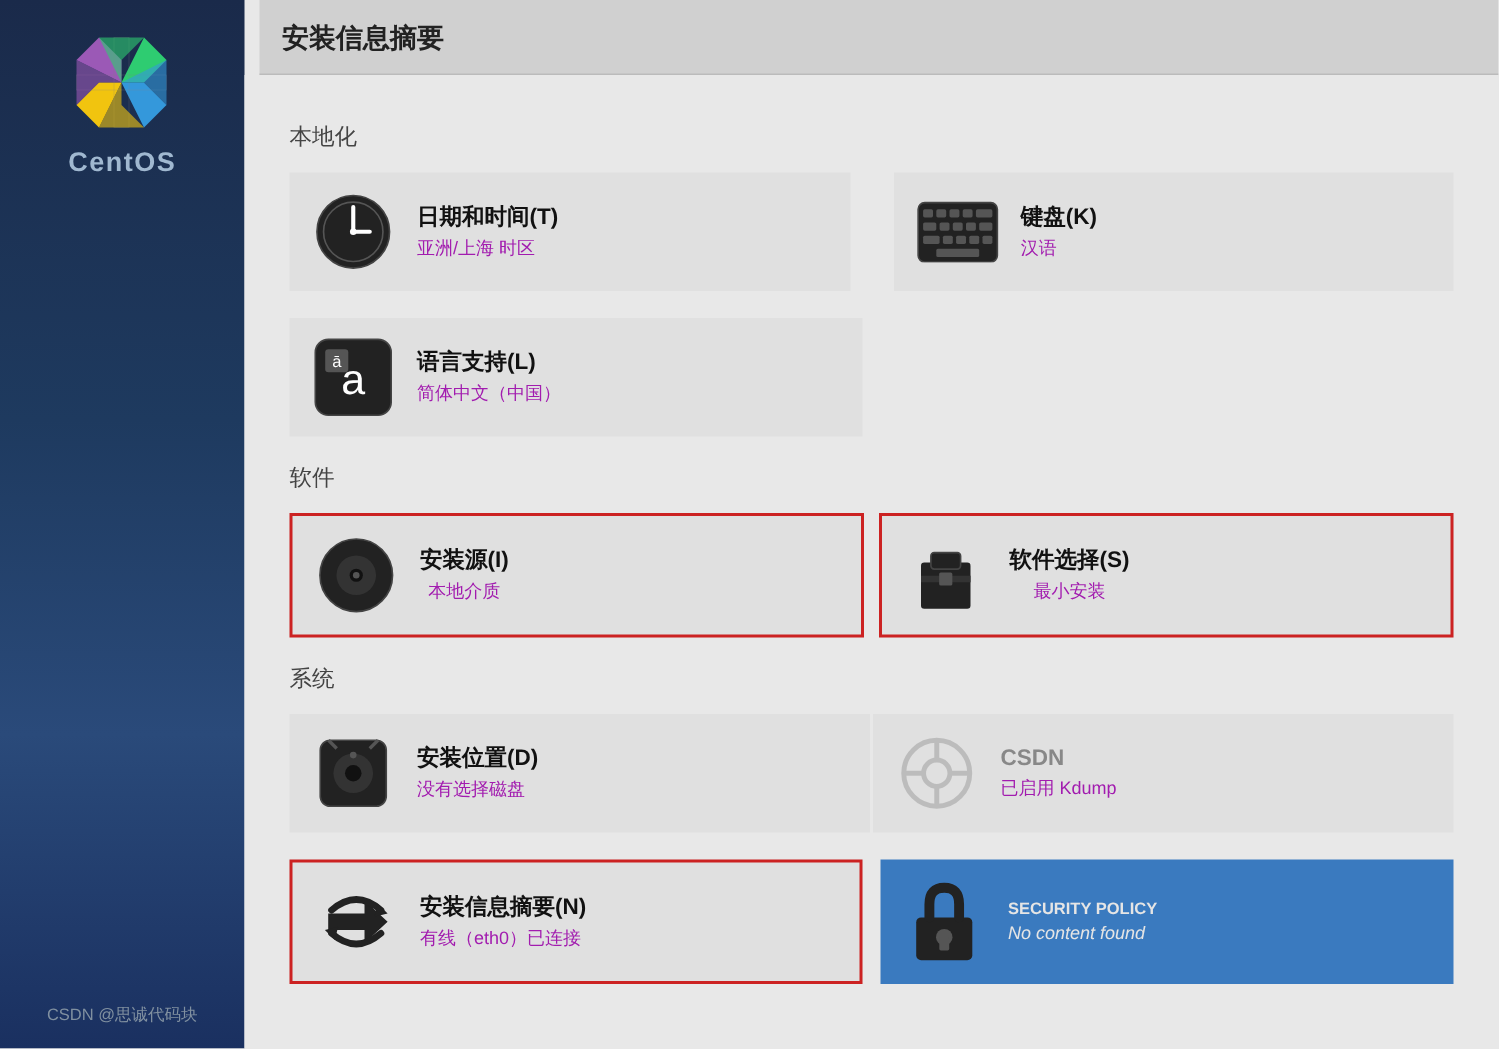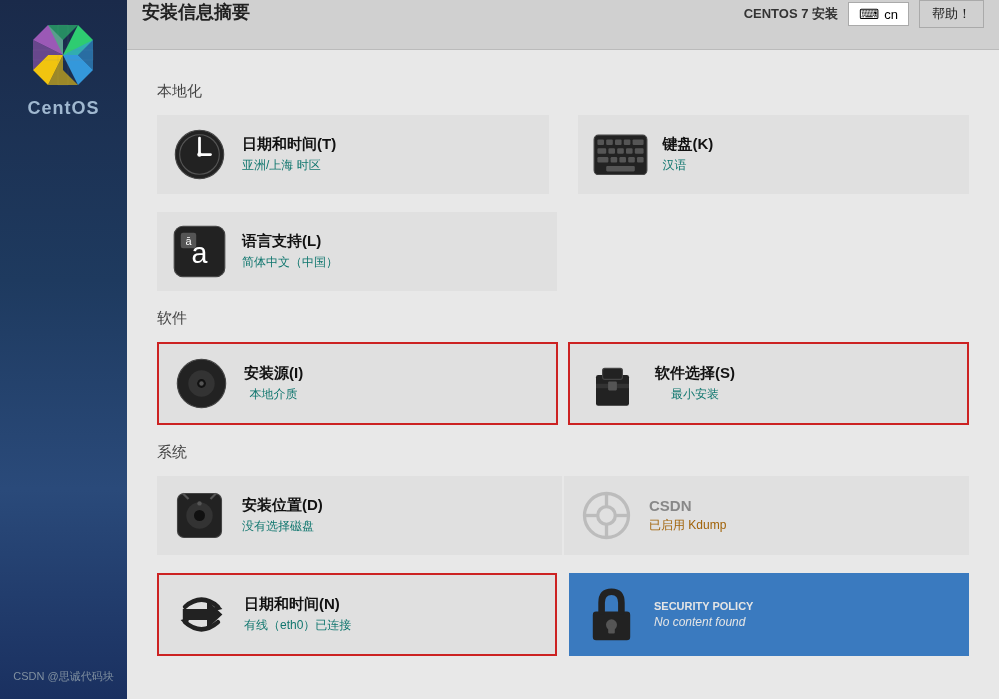--- a/index.html
+++ b/index.html
@@ -7,21 +7,21 @@
       width: 999px;
       height: 699px;
       font-family: 'SimHei', 'Microsoft YaHei', sans-serif;
       background: #e8e8e8;
       display: flex;
       overflow: hidden;
     }
 
     
     .sidebar {
-      width: 127px;
+      width: 163px;
       height: 699px;
       background: linear-gradient(180deg, #1a2a4a 0%, #1e3a5f 40%, #2a4a7a 70%, #1a3060 100%);
       display: flex;
       flex-direction: column;
       align-items: center;
       padding-top: 20px;
       flex-shrink: 0;
     }
 
     .centos-logo {
@@ -57,24 +57,25 @@
       display: flex;
       flex-direction: column;
       height: 699px;
     }
 
     
     .topbar {
       background: #d0d0d0;
       height: 50px;
       display: flex;
-      align-items: flex-start;
+      align-items: center;
       justify-content: space-between;
       padding: 0 15px;
       border-bottom: 1px solid #bbb;
+      margin-left: 10px;
     }
 
     .topbar-title {
       font-size: 18px;
       font-weight: bold;
       color: #222;
     }
 
     .topbar-right {
       display: flex;
@@ -166,21 +167,21 @@
     }
 
     .item-title {
       font-size: 15px;
       font-weight: bold;
       color: #111;
     }
 
     .item-subtitle {
       font-size: 12px;
-      color: #0f766e;
+      color: #a21caf;
     }
 
     .item-card.highlighted .item-title {
       color: #e5e5e5;
       font-size: 11px;
     }
 
     .item-card.highlighted .item-subtitle {
       color: #e5e5e5;
       font-style: italic;
@@ -189,21 +190,21 @@
     
     .item-card.disabled .item-icon {
       opacity: 0.4;
     }
 
     .item-card.disabled .item-title {
       color: #888;
     }
 
     .item-card.disabled .item-subtitle {
-      color: #a16207;
+      color: #a21caf;
       text-align: right;
     }
   </style>
 </head>
 <body>
 
 <div class="sidebar">
   <div class="centos-logo">
 
     <svg class="logo-icon" viewBox="0 0 70 70" xmlns="http://www.w3.org/2000/svg">
@@ -228,28 +229,20 @@
   </div>
   <div class="sidebar-bottom">
     <span>CSDN @思诚代码块</span>
   </div>
 </div>
 
 <div class="main">
 
   <div class="topbar">
     <span class="topbar-title">安装信息摘要</span>
-    <div class="topbar-right">
-      <span class="centos-label">CENTOS 7 安装</span>
-      <div class="lang-box">
-        <span class="keyboard-icon-small">⌨</span>
-        <span>cn</span>
-      </div>
-      <button class="help-btn">帮助！</button>
-    </div>
   </div>
 
   <div class="content">
 
     <div class="section-label">本地化</div>
     <div style="display:grid; grid-template-columns:1fr 1fr; gap:29px; margin-bottom:18px;">
 
       <div class="item-card">
         <div class="item-icon">
           <svg viewBox="0 0 50 50" xmlns="http://www.w3.org/2000/svg">
@@ -394,21 +387,21 @@
             <path d="M8 20 L30 20 L30 12 L44 25 L30 38 L30 30 L8 30 Z" fill="#222"></path>
             <path d="M42 30 L20 30 L20 38 L6 25 L20 12 L20 20 L42 20 Z" fill="#222" transform="translate(0,0)" opacity="0"></path>
 
             <path d="M10 18 Q25 5 40 18" fill="none" stroke="#222" stroke-width="4" stroke-linecap="round"></path>
             <polygon points="38,14 44,20 36,22" fill="#222"></polygon>
             <path d="M40 32 Q25 45 10 32" fill="none" stroke="#222" stroke-width="4" stroke-linecap="round"></path>
             <polygon points="12,36 6,30 14,28" fill="#222"></polygon>
           </svg>
         </div>
         <div class="item-text">
-          <span class="item-title">日期和时间(N)</span>
+          <span class="item-title">安装信息摘要(N)</span>
           <span class="item-subtitle">有线（eth0）已连接</span>
         </div>
       </div>
 
       <div class="item-card highlighted">
         <div class="item-icon">
           <svg viewBox="0 0 50 58" xmlns="http://www.w3.org/2000/svg">
 
             <rect x="8" y="26" width="34" height="26" rx="3" fill="#222"></rect>
 

